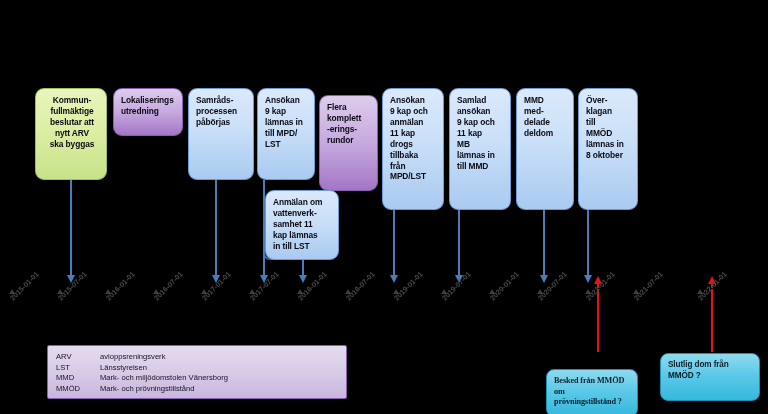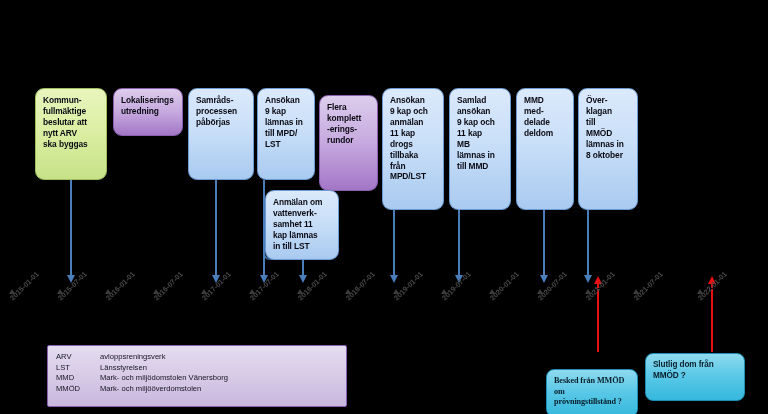--- a/index.html
+++ b/index.html
@@ -20,20 +20,21 @@
     line-height: 1.30;
     font-weight: bold;
     color: #0b0b14;
     letter-spacing: -0.1px;
     box-shadow: 0 1px 2px rgba(0,0,0,0.55);
     white-space: pre-line;
   }
   .pbox.green {
     background: linear-gradient(180deg,#e8f5bd 0%,#dcefa4 45%,#c7e288 100%);
     border: 1px solid #9fbf5e;
+    text-align: center;
   }
   .pbox.purple {
     background: linear-gradient(180deg,#ddcdec 0%,#c6a9df 50%,#a376c6 100%);
     border: 1px solid #8b5fb0;
   }
   .pbox.blue {
     background: linear-gradient(180deg,#dbe9fb 0%,#c9dff8 45%,#a9caf0 100%);
     border: 1px solid #6b9ad4;
   }
   .pbox.cyan {
@@ -214,42 +215,42 @@
       <div class="tick" style="left: 537px; top: 289px;"></div>
       <div class="tlabel" style="left: 536px; top: 296px;">2020-07-01</div>
       <div class="tick" style="left: 585px; top: 289px;"></div>
       <div class="tlabel" style="left: 584px; top: 296px;">2021-01-01</div>
       <div class="tick" style="left: 633px; top: 289px;"></div>
       <div class="tlabel" style="left: 632px; top: 296px;">2021-07-01</div>
       <div class="tick" style="left: 697px; top: 289px;"></div>
       <div class="tlabel" style="left: 696px; top: 296px;">2022-01-01</div>
     </div>
 
-  <div id="legend" style="left: 47px; top: 345px; width: 300px; height: 62px;">
+  <div id="legend" style="left: 47px; top: 345px; width: 300px; height: 54px;">
     <table>
       <tbody id="legend-body">
           <tr>
             <td class="abbr">ARV</td>
             <td>avloppsreningsverk</td>
           </tr>
           <tr>
             <td class="abbr">LST</td>
             <td>Länsstyrelsen</td>
           </tr>
           <tr>
             <td class="abbr">MMD</td>
             <td>Mark- och miljödomstolen Vänersborg</td>
           </tr>
           <tr>
             <td class="abbr">MMÖD</td>
-            <td> Mark- och miljööverdomstolen</td>
+            <td> Mark- och prövningstillstånd</td>
           </tr>
         </tbody>
     </table>
   </div>
 
   <div id="callouts-layer">
       <div class="pbox cyan" style="left: 546px; top: 369px; width: 92px; height: 48px; font-size: 8.2px; font-family: Liberation Serif, serif;">Besked från MMÖD om
 prövningstillstånd ?</div>
-      <div class="pbox cyan" style="left: 645px; top: 353px; width: 100px; height: 48px; font-size: 8.2px;">Slutlig dom från
+      <div class="pbox cyan" style="left: 660px; top: 353px; width: 100px; height: 48px; font-size: 8.2px;">Slutlig dom från
 MMÖD ?</div>
     </div>
 </div>
 
 </body></html>

